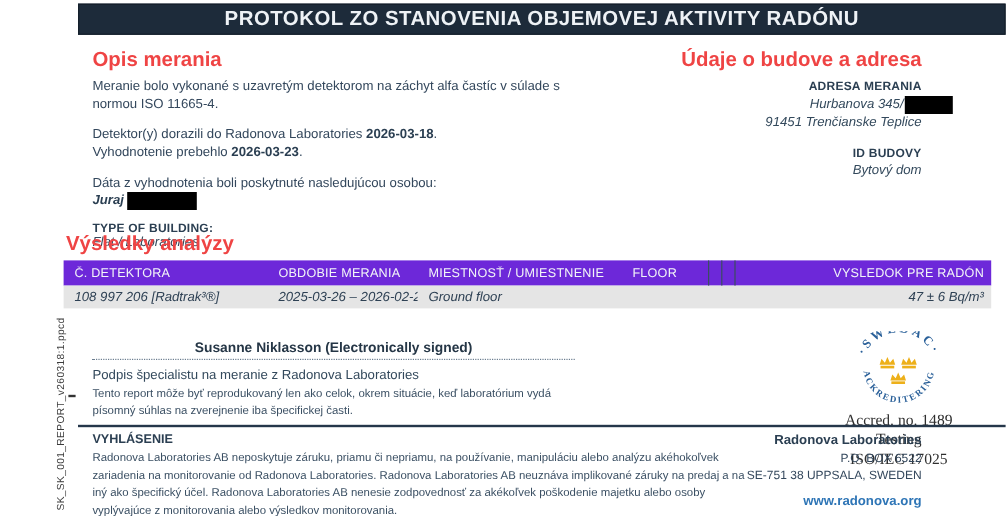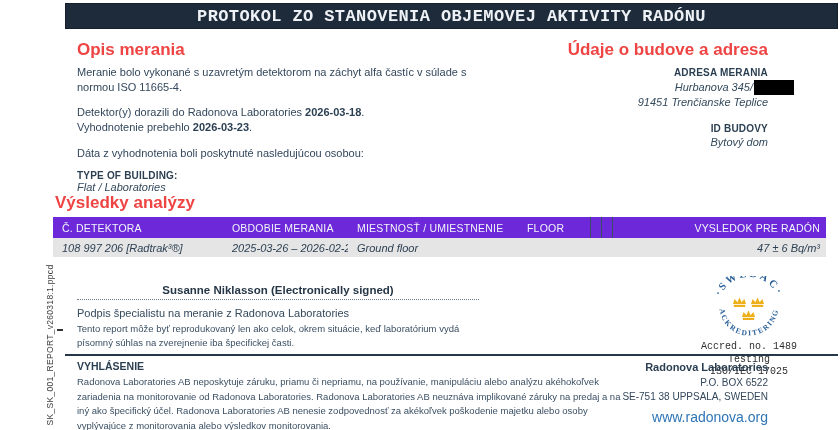--- a/index.html
+++ b/index.html
@@ -12,21 +12,20 @@
     color: #33475c;
     overflow: hidden;
   }
   
   .titlebar {
     position: absolute; left: 65px; top: 3px; width: 773px; height: 26px;
     background: #1d2b3a;
     display: flex; align-items: center; justify-content: center;
     color: #eef2f6; font-size: 17px; font-weight: 600; letter-spacing: .4px;
     border: 1px solid #141f2b;
-    font-family: Liberation Mono, monospace;
   }
   
   .vcode {
     position: absolute; left: 50px; top: 345px;
     transform: translate(-50%,-50%) rotate(-90deg);
     font-size: 8.5px; color: #3c3c3c; letter-spacing: .3px; white-space: nowrap;
   }
   .foldmark { position: absolute; left: 57px; top: 329px; width: 6px; height: 2px; background: #333; }
   
   .left-col { position: absolute; left: 77px; top: 40px; width: 410px; }
@@ -66,30 +65,30 @@
   .sepgrp .sep { width: 11px; height: 100%; border-left: 1px solid #3a4d61; }
   .spacer33 { width: 33px; }
   
   .signature { position: absolute; left: 77px; top: 284px; width: 402px; }
   .sig-name { font-size: 11.5px; font-weight: 700; color: #253646; padding-bottom: 3px; text-align: center; }
   .sig-line { border-bottom: 1.5px dotted #6b7d8f; width: 100%; }
   .sig-role { margin-top: 7px; font-size: 11px; color: #33495c; }
   .sig-note { margin-top: 3px; font-size: 9.5px; line-height: 1.5; color: #3a4f63; width: 392px; }
   
   .swedac { position: absolute; left: 701px; top: 276px; width: 96px; text-align: center; }
-  .swedac-small { font-family: Liberation Mono, monospace; font-size: 10px; line-height: 1.25; color: #2f2f2f; margin-top: 1px; }
+  .swedac-small { font-family: Liberation Serif, serif; font-size: 13px; line-height: 1.25; color: #2f2f2f; margin-top: 1px; }
   
   .divider { position: absolute; left: 65px; top: 354px; width: 773px; height: 2px; background: #25374a; }
   .footer-left { position: absolute; left: 77px; top: 360px; width: 558px; }
   .f-label { font-size: 10.5px; font-weight: 700; color: #2b3f52; margin-bottom: 3px; }
   .f-text { font-size: 9.5px; line-height: 1.55; color: #3a4f63; }
   .footer-right { position: absolute; right: 72px; top: 360px; width: 240px; text-align: right; line-height: 1.45; }
   .fr-company { font-size: 11px; font-weight: 700; color: #2b3f52; }
   .fr-line { font-size: 10px; color: #33475c; }
-  .fr-link { font-size: 14px; font-weight: 400; color: #2e75b6; text-decoration: none; display: inline-block; text-align: center; }
+  .fr-link { font-size: 11px; font-weight: 700; color: #2e75b6; text-decoration: none; display: inline-block; text-align: center; }
 </style>
 </head>
 <body>
 
 <div class="page">
 
   <div class="titlebar">
     <span>PROTOKOL ZO STANOVENIA OBJEMOVEJ AKTIVITY RADÓNU</span>
   </div>
 
@@ -100,20 +99,21 @@
     <div class="sec-h">Opis merania</div>
     <div class="body-p">Meranie bolo vykonané s uzavretým detektorom na záchyt alfa častíc v súlade s normou ISO 11665-4.</div>
 
     <div class="body-p mt">
       <div><span>Detektor(y) dorazili do Radonova Laboratories </span><span class="bdate">2026-03-18</span><span>.</span></div>
       <div><span>Vyhodnotenie prebehlo </span><span class="bdate">2026-03-23</span><span>.</span></div>
     </div>
 
     <div class="body-p mt">
       <div>Dáta z vyhodnotenia boli poskytnuté nasledujúcou osobou:</div>
+      <div><span class="bold-italic">Juraj</span><span class="redact redact-name"></span></div>
     </div>
 
     <div class="bt-block">
       <div class="small-label">TYPE OF BUILDING:</div>
       <div class="italic-val">Flat / Laboratories</div>
     </div>
   </div>
 
   <div class="right-col">
     <div class="sec-h">Údaje o budove a adresa</div>

